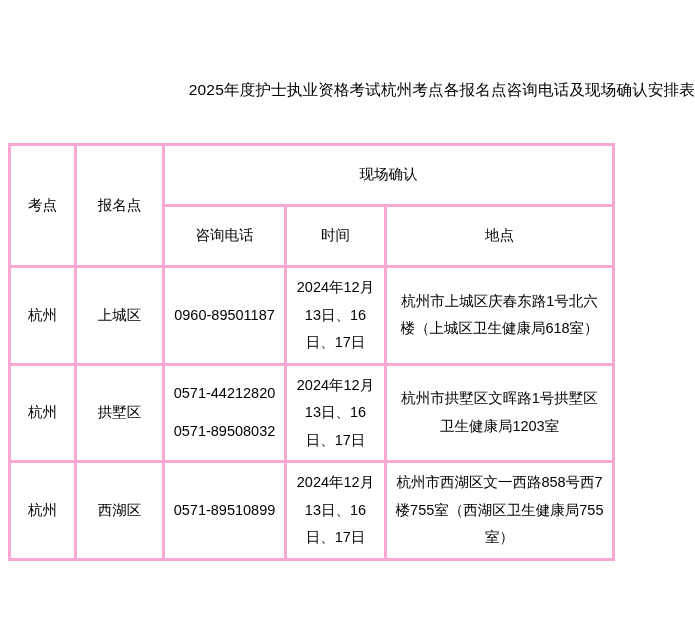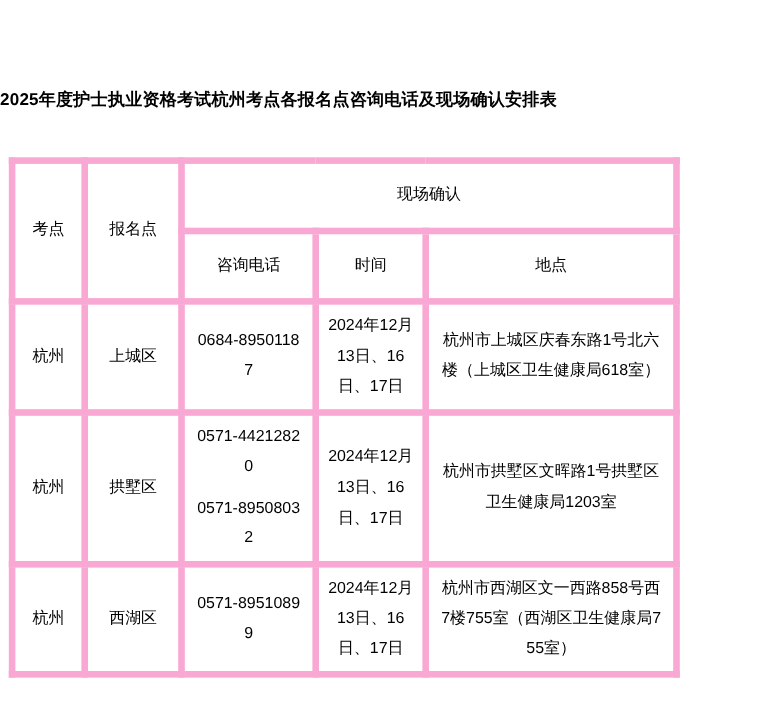--- a/index.html
+++ b/index.html
@@ -19,39 +19,39 @@
     width: 695px;
     height: 639px;
     background: #ffffff;
     box-sizing: border-box;
   }
   .doc-title {
     position: absolute;
     top: 80px;
     left: 0;
     width: 695px;
-    text-align: left;
+    text-align: right;
     font-size: 15.5px;
-    font-weight: bold;
+    font-weight: normal;
     letter-spacing: 0.2px;
     color: #000000;
   }
   .table-wrap {
     position: absolute;
     top: 143px;
     left: 8px;
     width: 604px;
   }
   table.sched {
     border-collapse: collapse;
     width: 604px;
     table-layout: fixed;
   }
   table.sched td {
-    border: 6px solid #f9a8d4;
+    border: 3px solid #f9a8d4;
     text-align: center;
     vertical-align: middle;
     font-size: 14.5px;
     line-height: 1.9;
     padding: 6px 8px;
     color: #000000;
     word-break: break-all;
   }
   td.addr {
     text-align: left;
@@ -94,21 +94,21 @@
         <tr class="row-sub">
           <td>咨询电话</td>
           <td>时间</td>
           <td>地点</td>
         </tr>
 
         <tr>
           <td>杭州</td>
           <td>上城区</td>
           <td class="tel-two">
-            <div>0684-89501187</div>
+            <div>0960-89501187</div>
           </td>
           <td>2024年12月13日、16日、17日</td>
           <td class="addr">杭州市上城区庆春东路1号北六楼（上城区卫生健康局618室）</td>
         </tr>
 
         <tr>
           <td>杭州</td>
           <td>拱墅区</td>
           <td class="tel-two">
             <div>0571-44212820</div>

